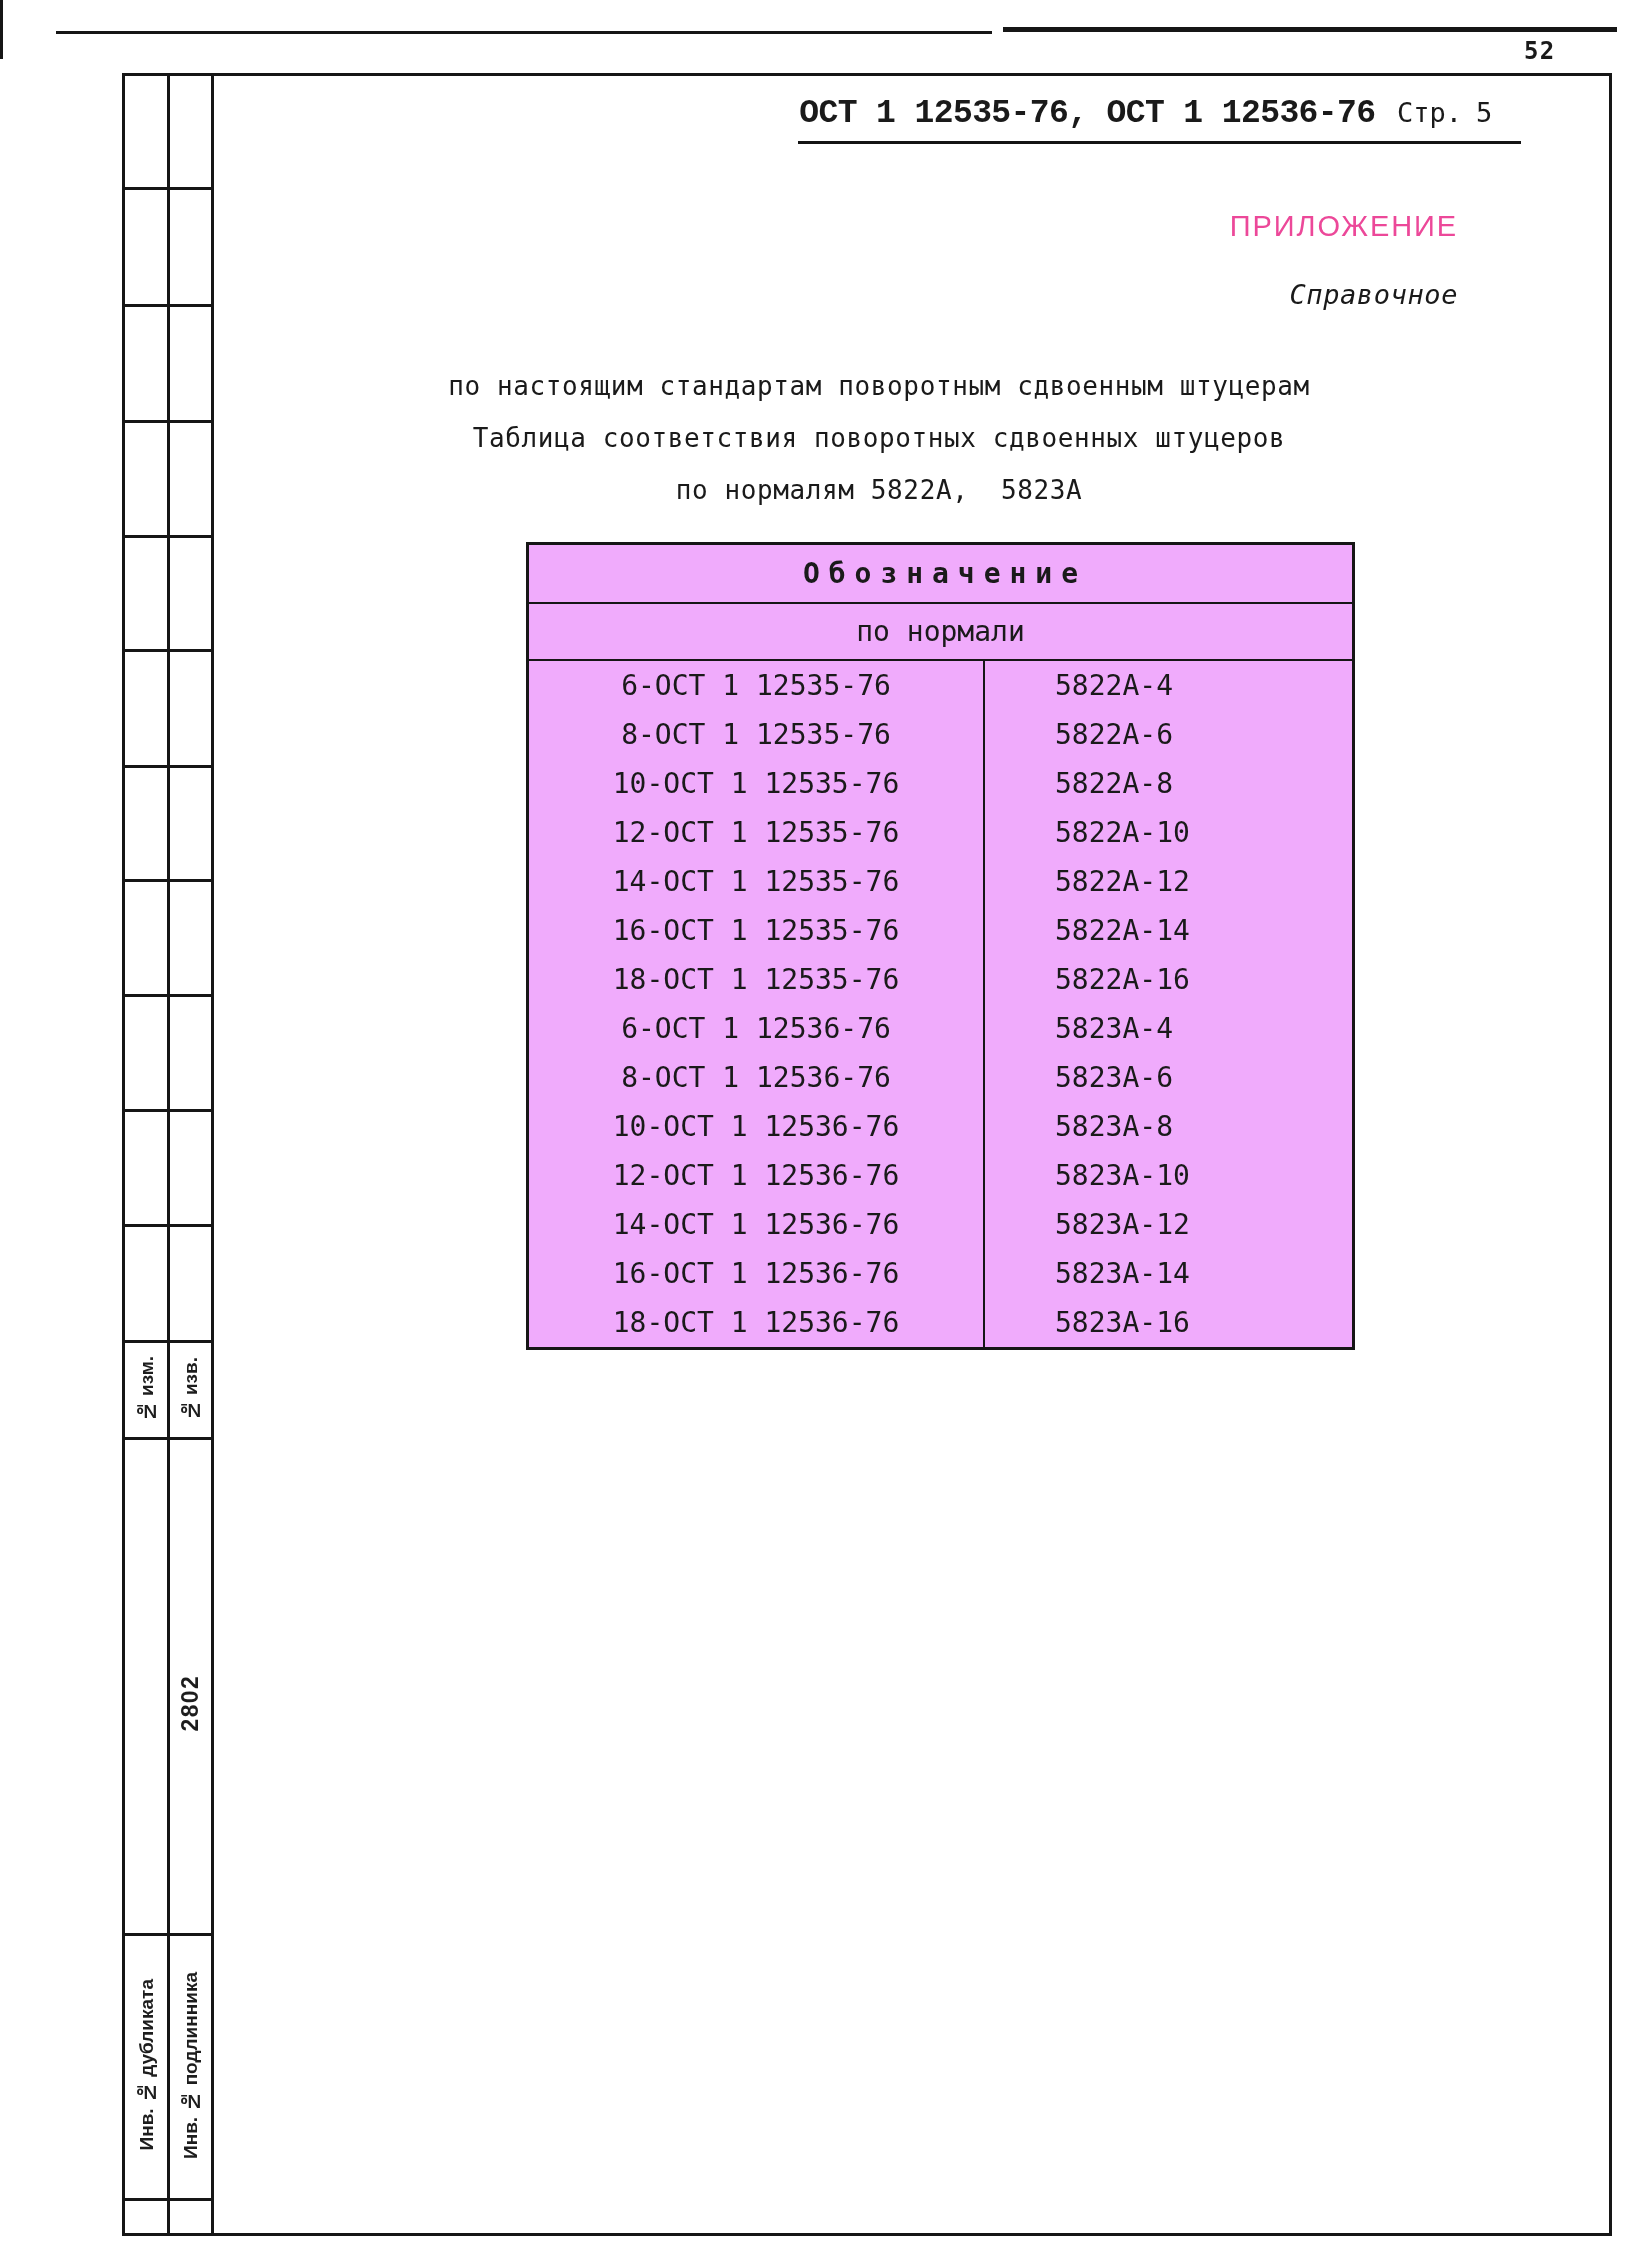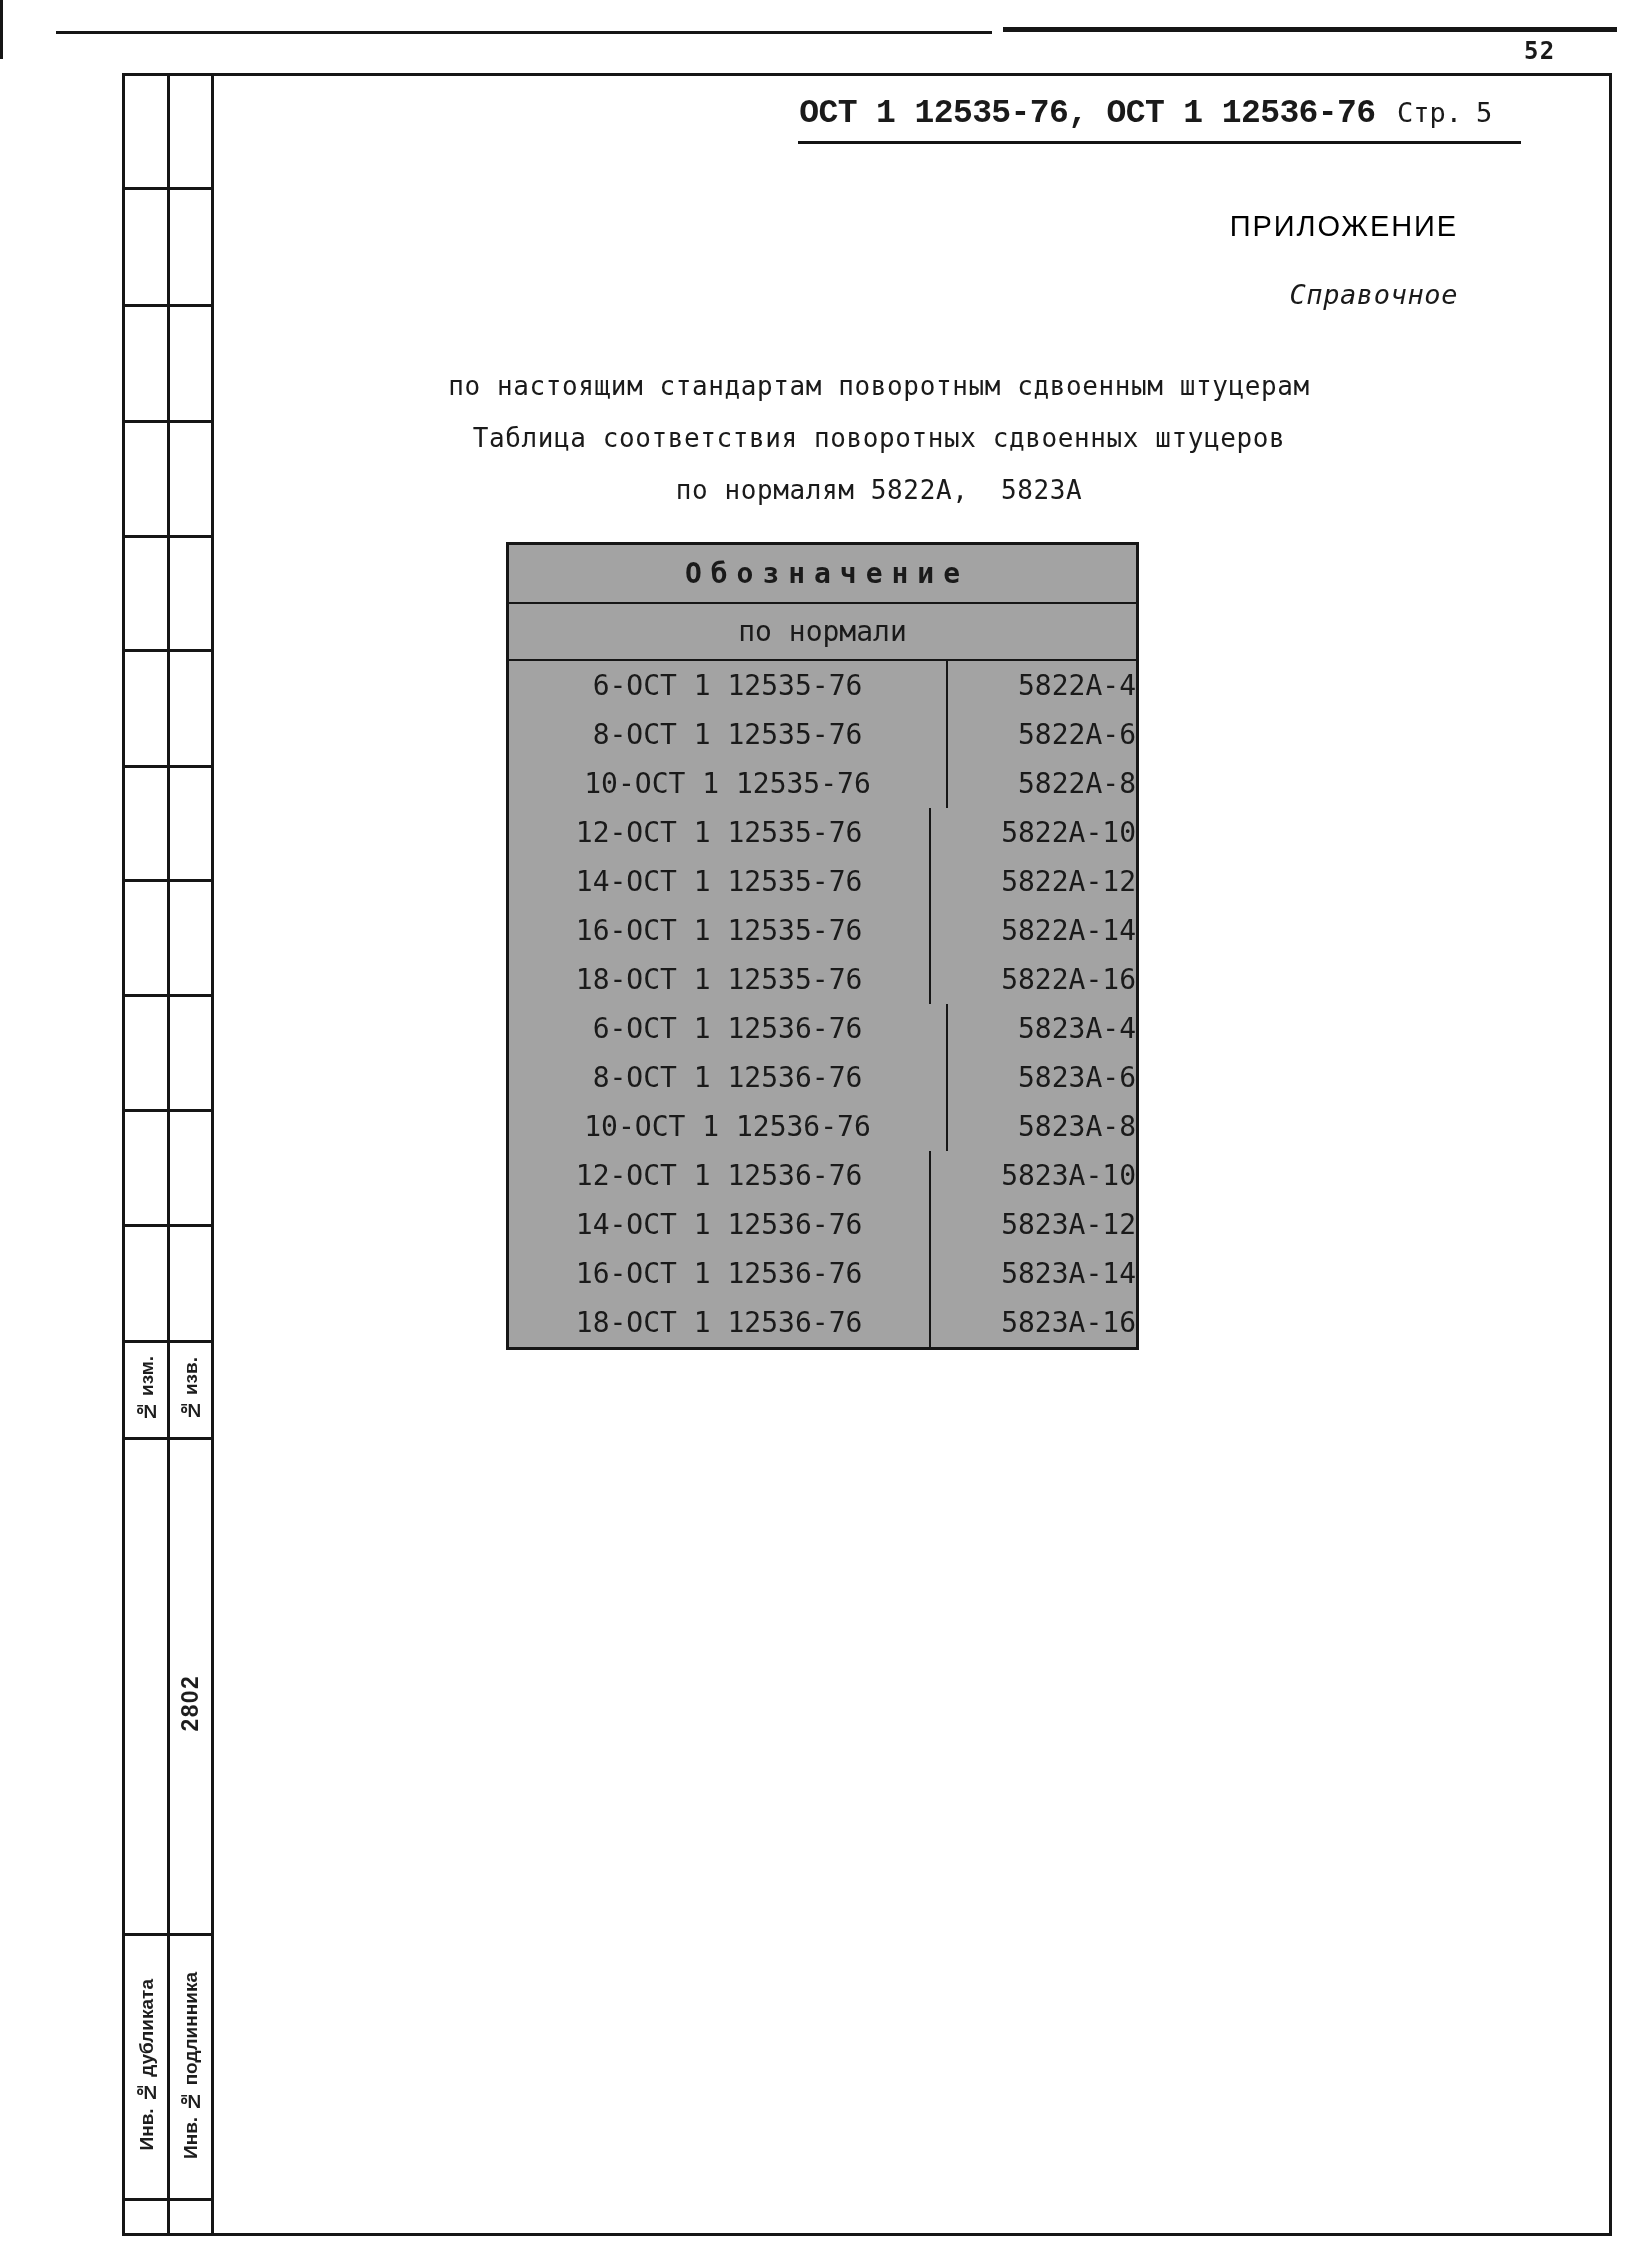--- a/index.html
+++ b/index.html
@@ -45,30 +45,30 @@
     font-family:Liberation Mono, monospace;
     font-size:33px;font-weight:bold;letter-spacing:-0.6px;white-space:nowrap;
   }
   .page-ref{font-size:27px;white-space:nowrap;}
   .page-ref .val{margin-left:14px;}
 
   
   .appendix{left:0;top:210px;right:188px;text-align:right;}
   .appendix-main{
     font-family:"Liberation Sans","DejaVu Sans",sans-serif;
-    font-size:29px;letter-spacing:1.9px;color:#000000;margin-left:45px;
+    font-size:29px;letter-spacing:1.9px;color:#ec4899;margin-left:45px;
   }
   .appendix-sub{font-size:27px;margin-top:36px;letter-spacing:0.6px;font-style:italic;}
 
   
   .intro{left:306px;top:360px;width:1146px;text-align:center;}
   .intro div{font-size:26px;line-height:52px;letter-spacing:0.6px;white-space:pre-wrap;}
 
   
-  .tbl{left:506px;top:542px;width:633px;border:3.2px solid #161616;box-sizing:border-box;background:#a3a3a3;}
+  .tbl{left:526px;top:542px;width:829px;border:3.2px solid #161616;box-sizing:border-box;background:#f0abfc;}
   .tbl-title{
     height:57px;line-height:57px;text-align:center;
     border-bottom:2.5px solid #161616;
     font-size:28px;font-weight:bold;letter-spacing:0.32em;padding-left:0.32em;
   }
   .tbl-head{display:flex;border-bottom:2.5px solid #161616;height:55px;}
   .tbl-head .c1,.tbl-head .c2{line-height:55px;text-align:center;font-size:28px;}
   .c1{width:456px;border-right:2.5px solid #161616;box-sizing:border-box;}
   .c2{flex:1;}
   .trow{display:flex;height:49px;}

